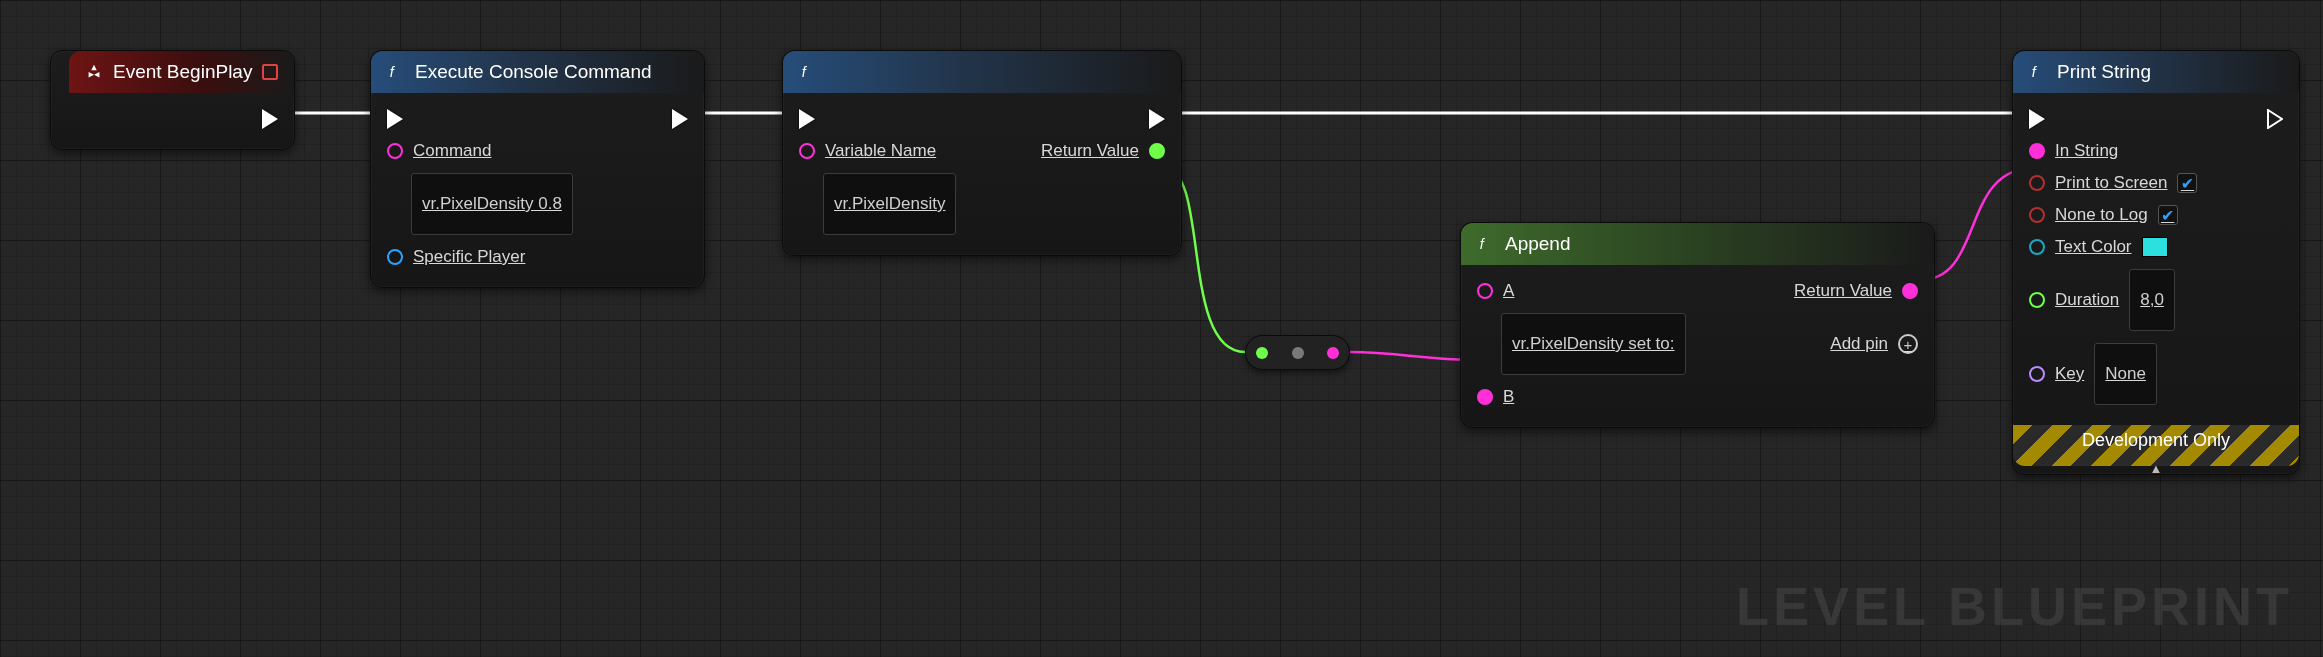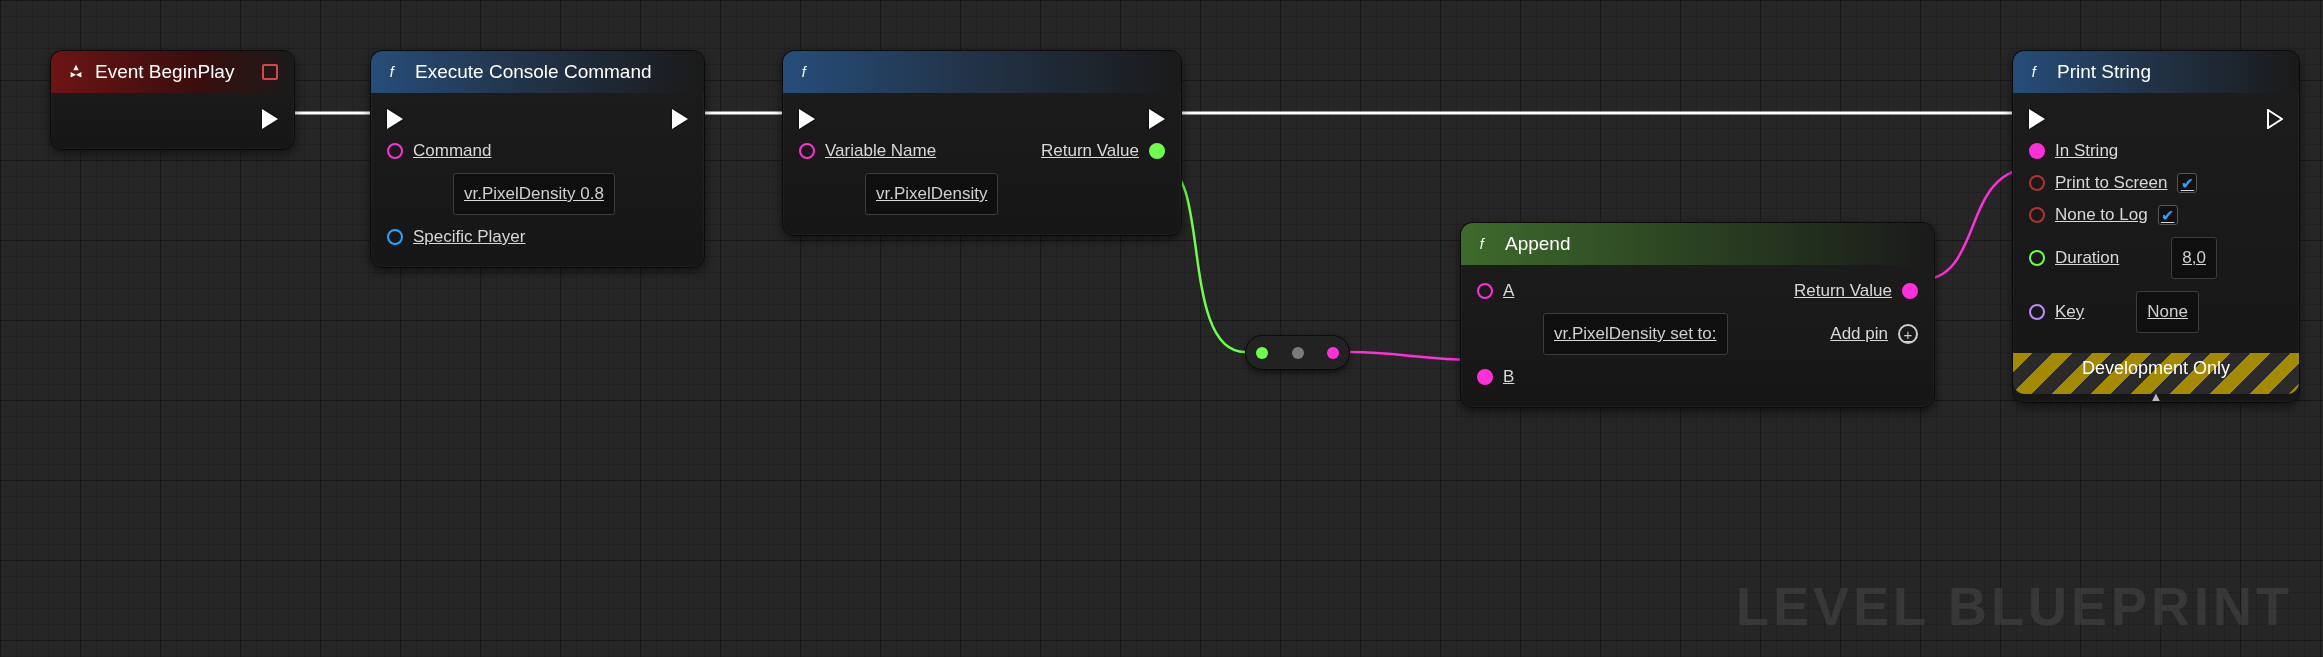--- a/index.html
+++ b/index.html
@@ -89,26 +89,25 @@
   .c-float  { color: #6fff4a; }
   .c-bool   { color: #b33030; }
   .c-object { color: #2aa3ff; }
   .c-lcolor { color: #1aa9c4; }
   .c-name   { color: #b98dff; }
 
   .txt-input {
     background: #0f0f0f;
     border: 1px solid #3c3c3c;
     border-radius: 3px;
-    padding: 10px 10px;
+    padding: 20px 10px;
     color: #cfcfcf;
     font-size: 17px;
     min-width: 40px;
     display: inline-block;
-    margin-left: 42px;
   }
   .chk {
     width: 20px; height: 20px;
     border: 1px solid #555;
     border-radius: 3px;
     background: #111;
     display: inline-flex; align-items:center; justify-content:center;
     color: #2aa3ff;
     font-size: 16px;
   }
@@ -169,21 +168,21 @@
   <path d="M 695 113 L 790 113" stroke="#ffffff" stroke-width="3" fill="none"></path>
   <path d="M 1170 113 L 2020 113" stroke="#ffffff" stroke-width="3" fill="none"></path>
 
   <path d="M 1164 168 C 1210 168, 1180 352, 1245 352" stroke="#6fff4a" stroke-width="2.5" fill="none"></path>
 
   <path d="M 1350 352 C 1400 352, 1420 360, 1480 360" stroke="#ff2fd9" stroke-width="2.5" fill="none"></path>
 
   <path d="M 1920 280 C 1985 280, 1960 168, 2034 168" stroke="#ff2fd9" stroke-width="2.5" fill="none"></path>
 </svg>
 
-<div class="node" style="left:50px; top:50px; width:245px;">
+<div class="node" style="left:50px; top:50px; width:245px;padding-left:18px;">
   <div class="node-head head-red">
     <span class="head-ico">
       <svg viewBox="0 0 20 20" width="18" height="18">
           <path d="M10 2l3 6h-6z M4 10l6 3-6 3z M16 10l-6 3 6 3z" fill="#fff"></path>
         </svg>
     </span>
     <span class="label">Event BeginPlay</span>
     <span style="margin-left:auto" class="delegate-box"></span>
   </div>
   <div class="body">
@@ -350,20 +349,27 @@
     </div>
     <div class="row">
       <span class="left">
         <span class="data-pin c-bool"></span>
         <span class="label">None to Log</span>
         <span class="chk">✔</span>
       </span>
     </div>
     <div class="row">
       <span class="left">
+        <span class="data-pin c-lcolor"></span>
+        <span class="label">Text Color</span>
+        <span class="colorbox"></span>
+      </span>
+    </div>
+    <div class="row">
+      <span class="left">
         <span class="data-pin c-float"></span>
         <span class="label">Duration</span>
         <span class="txt-input" style="min-width:34px">8,0</span>
       </span>
     </div>
     <div class="row">
       <span class="left">
         <span class="data-pin c-name"></span>
         <span class="label">Key</span>
         <span class="txt-input" style="min-width:50px">None</span>

